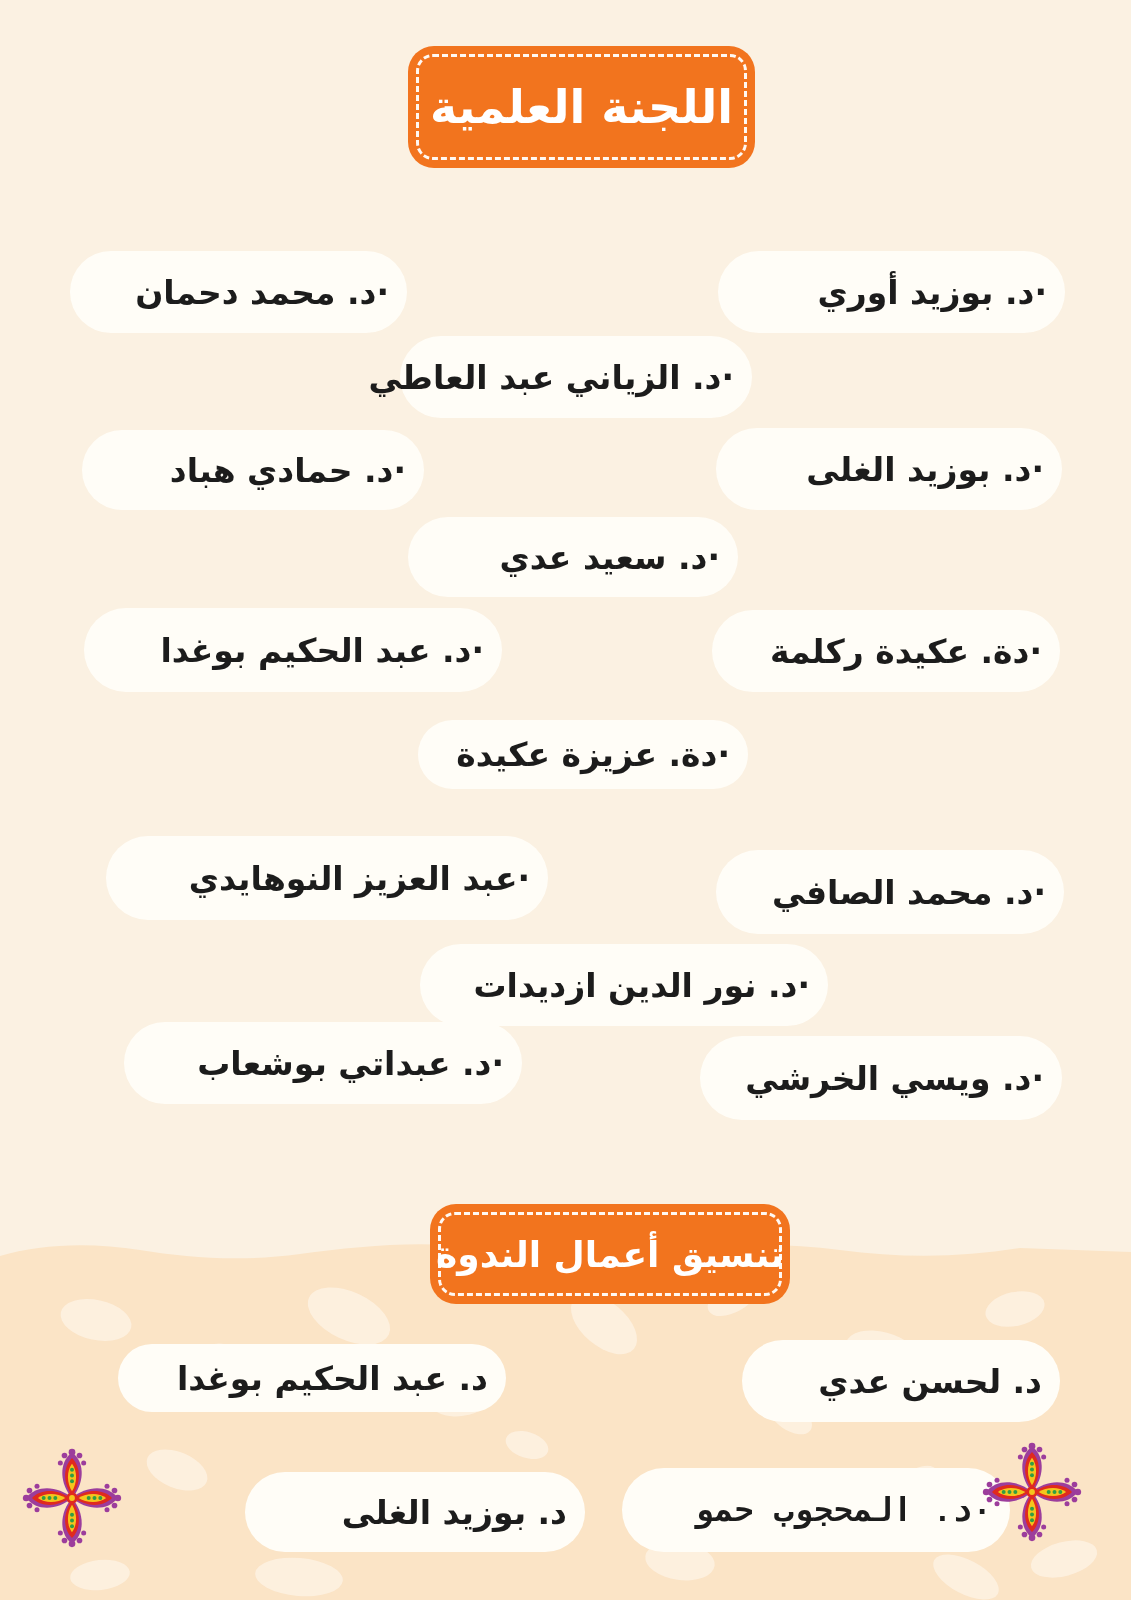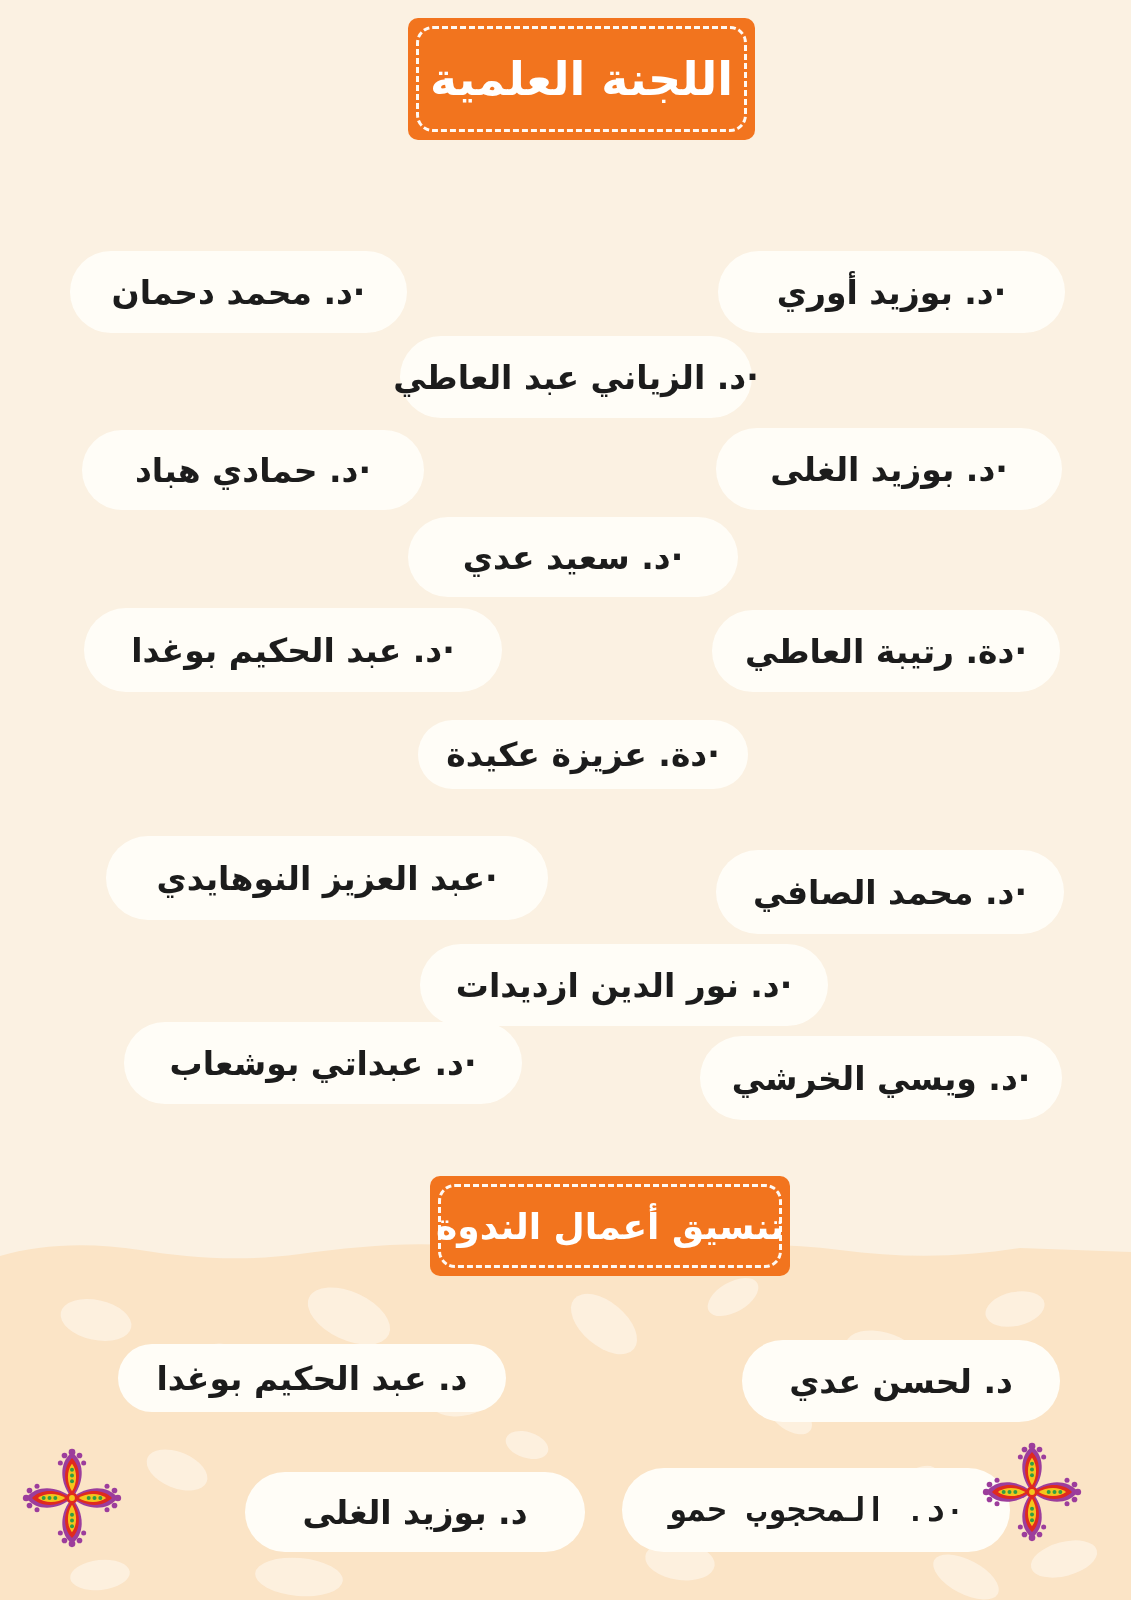--- a/index.html
+++ b/index.html
@@ -13,43 +13,43 @@
     direction:rtl;
   }
   
   .band-edge{position:absolute;left:0;top:1234px;width:1131px;height:30px;display:block;}
   .band{position:absolute;left:0;top:1262px;width:1131px;height:338px;background:var(--background-bottom,#FBE4C6);}
   .blob{position:absolute;background:rgba(255,252,246,0.5);border-radius:50%;}
   
   .badge{
     position:absolute;
     background:var(--accent-orange,#F2741E);
-    border-radius:10px;
-    display:flex;align-items:center;justify-content:center;
+    border-radius:26px;
+    display:flex;align-items:center;justify-content:center;margin-top:28px;
   }
   .badge .dash{
     position:absolute;inset:8px;
     border:3px dashed rgba(255,255,255,0.95);
     border-radius:17px;
     pointer-events:none;
   }
   .badge .badge-text{
     position:relative;
     color:var(--badge-text,#FFFFFF);
     font-weight:700;
     white-space:nowrap;
   }
   .badge-title .badge-text{font-size:46px;}
   .badge-sub .badge-text{font-size:36px;}
   
   .pill{
     position:absolute;
     background:var(--pill-background,#FFFDF7);
     border-radius:60px;
-    display:flex;align-items:center;justify-content:center;
+    display:flex;align-items:center;
     padding:0 18px;box-sizing:border-box;
   }
   .pill .member-name{
     color:var(--text,#1C1C1C);
     font-weight:700;
     font-size:33px;
     white-space:nowrap;
   }
   .flower{position:absolute;}
   .defs-holder{position:absolute;width:0;height:0;overflow:hidden;}
@@ -102,21 +102,21 @@
   <div class="pill" style="left:716px;top:428px;width:346px;height:82px;">
     <span class="member-name">·د. بوزيد الغلى</span>
   </div>
   <div class="pill" style="left:82px;top:430px;width:342px;height:80px;">
     <span class="member-name">·د. حمادي هباد</span>
   </div>
   <div class="pill" style="left:408px;top:517px;width:330px;height:80px;">
     <span class="member-name">·د. سعيد عدي</span>
   </div>
   <div class="pill" style="left:712px;top:610px;width:348px;height:82px;">
-    <span class="member-name">·دة. رتيبة العاطي</span>
+    <span class="member-name">·دة. عكيدة ركلمة</span>
   </div>
   <div class="pill" style="left:84px;top:608px;width:418px;height:84px;">
     <span class="member-name">·د. عبد الحكيم بوغدا</span>
   </div>
   <div class="pill" style="left:418px;top:720px;width:330px;height:69px;">
     <span class="member-name">·دة. عزيزة عكيدة</span>
   </div>
   <div class="pill" style="left:716px;top:850px;width:348px;height:84px;">
     <span class="member-name">·د. محمد الصافي</span>
   </div>

